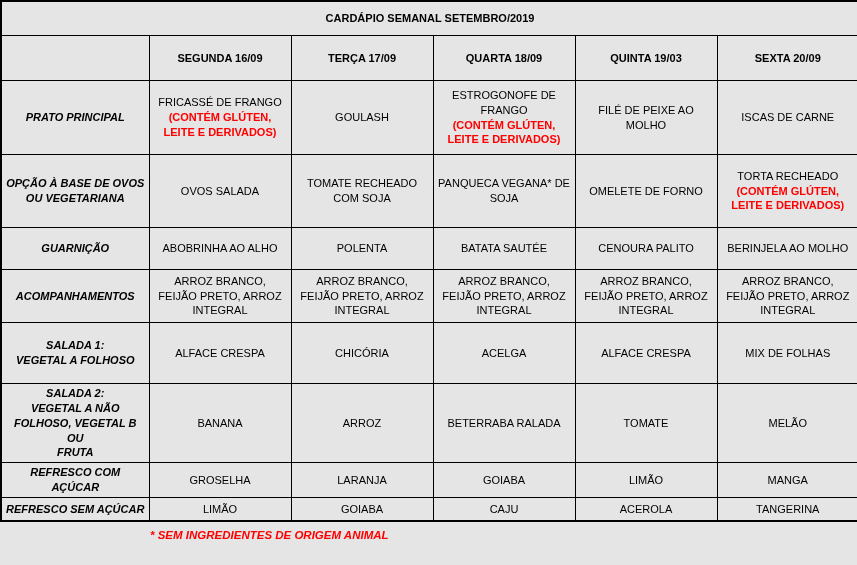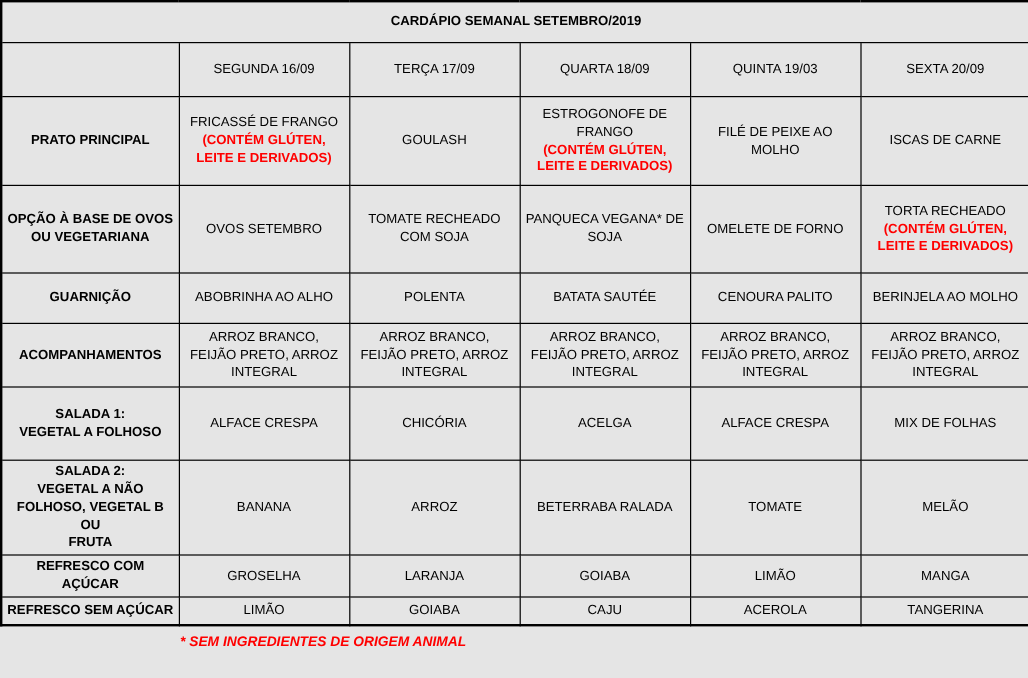--- a/index.html
+++ b/index.html
@@ -29,26 +29,27 @@
     font-size: 11px;
     line-height: 1.35;
     overflow: hidden;
   }
   td.title-cell {
     font-weight: bold;
     font-size: 12.5px;
     height: 29px;
   }
   th.day-header {
-    font-weight: normal;
+    font-weight: bold;
     height: 40px;
   }
   td.row-label {
     font-weight: bold;
     white-space: pre-line;
+    font-style: italic;
   }
   .warn {
     color: #FF0000;
     font-weight: bold;
   }
   .footnote {
     height: 25px;
     display: flex;
     align-items: center;
     padding-left: 150px;
@@ -106,21 +107,21 @@
       </td>
       <td>
         <div>ISCAS DE CARNE</div>
       </td>
     </tr>
 
     <tr style="height:73px">
       <td class="row-label">OPÇÃO À BASE DE OVOS
 OU VEGETARIANA</td>
       <td>
-        <div>OVOS SETEMBRO</div>
+        <div>OVOS SALADA</div>
       </td>
       <td>
         <div>TOMATE RECHEADO COM SOJA</div>
       </td>
       <td>
         <div>PANQUECA VEGANA* DE SOJA</div>
       </td>
       <td>
         <div>OMELETE DE FORNO</div>
       </td>

